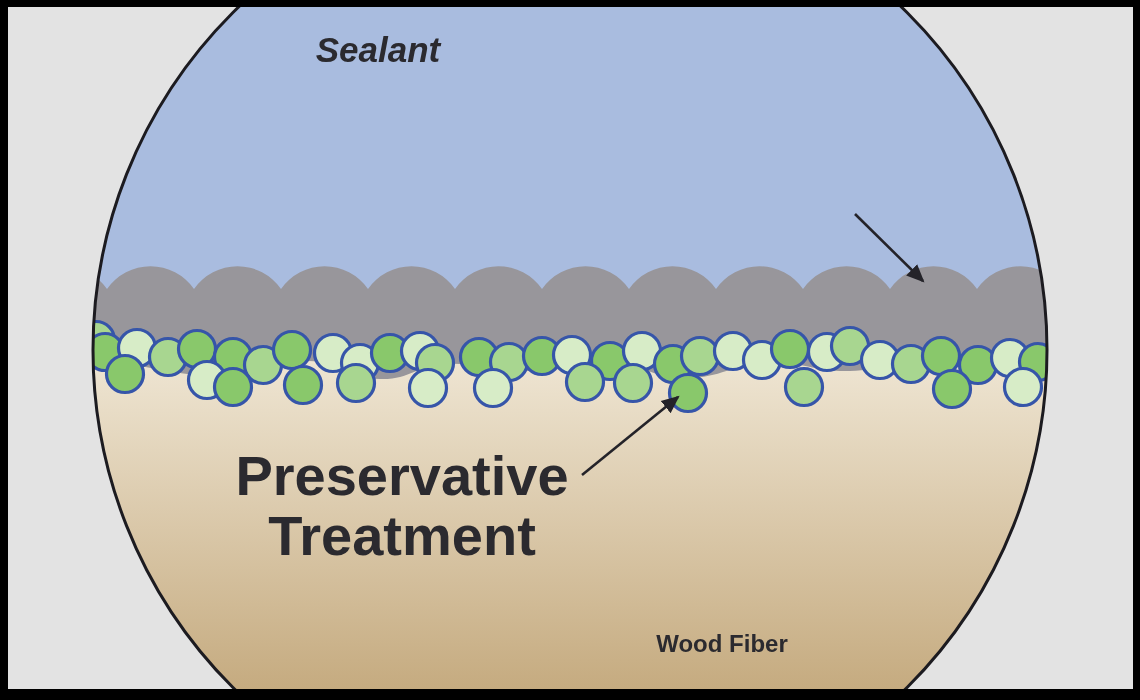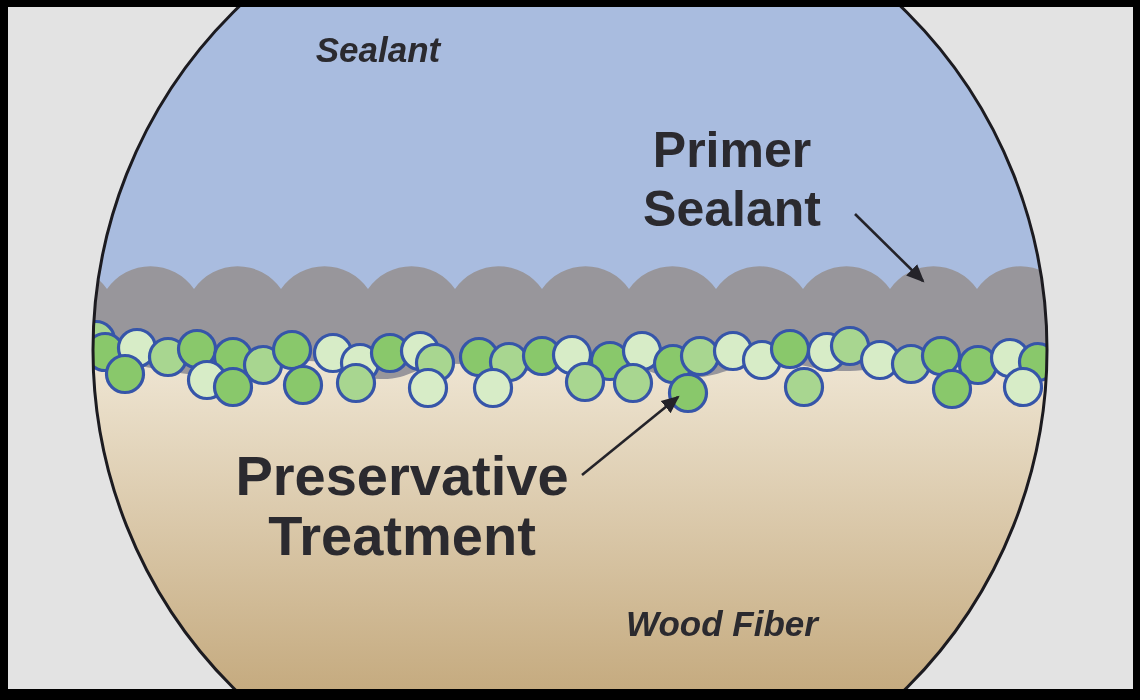--- a/index.html
+++ b/index.html
@@ -26,22 +26,22 @@
   }
   #label-primer{
     left:572px;top:121px;width:320px;
     font-size:50px;line-height:59px;
   }
   #label-preservative{
     left:172px;top:446px;width:460px;
     font-size:56px;line-height:60px;
   }
   #label-wood{
-    left:572px;top:604px;width:300px;
-    font-size:35px;line-height:40px;font-style:italic;
+    left:572px;top:624px;width:300px;
+    font-size:24px;line-height:40px;
   }
 </style>
 </head>
 <body>
 
 <div class="stage">
 
   <svg width="1140" height="700" viewBox="0 0 1140 700">
     <defs>
       <clipPath id="lens-clip">
@@ -153,24 +153,20 @@
       <rect x="0" y="689" width="1140" height="11" fill="#000000"></rect>
       <rect x="0" y="0" width="8" height="700" fill="#000000"></rect>
       <rect x="1133" y="0" width="7" height="700" fill="#000000"></rect>
     </g>
   </svg>
 
   <div class="label" id="label-exterior" style="color: rgb(43, 42, 47);">
     <span class="ln">Sealant</span>
   </div>
 
-  <div class="label" id="label-primer" style="color: rgb(43, 42, 47);">
-    <span class="ln">Primer</span>
-    <span class="ln">Sealant</span>
-  </div>
 
   <div class="label" id="label-preservative" style="color: rgb(43, 42, 47);">
     <span class="ln">Preservative</span>
     <span class="ln">Treatment</span>
   </div>
 
   <div class="label" id="label-wood" style="color: rgb(43, 42, 47);">
     <span class="ln">Wood Fiber</span>
   </div>
 

